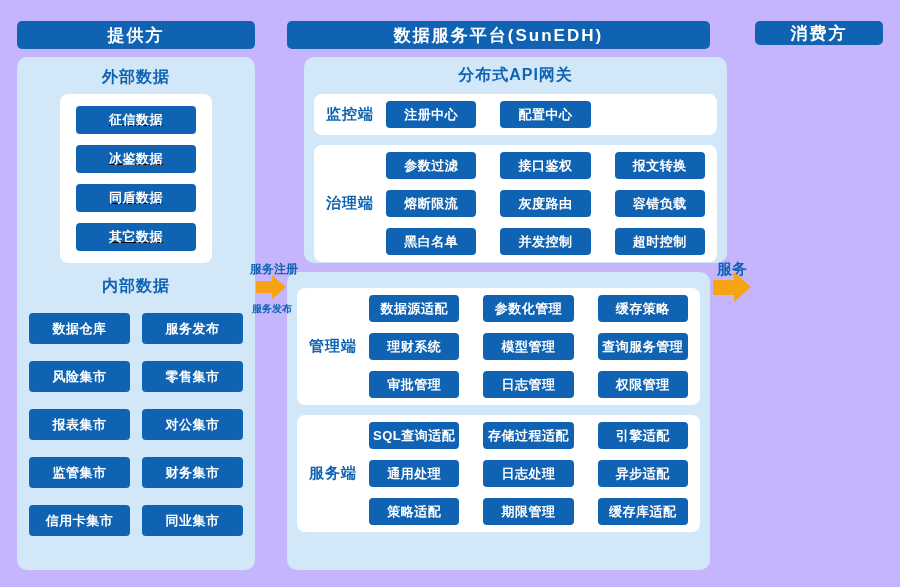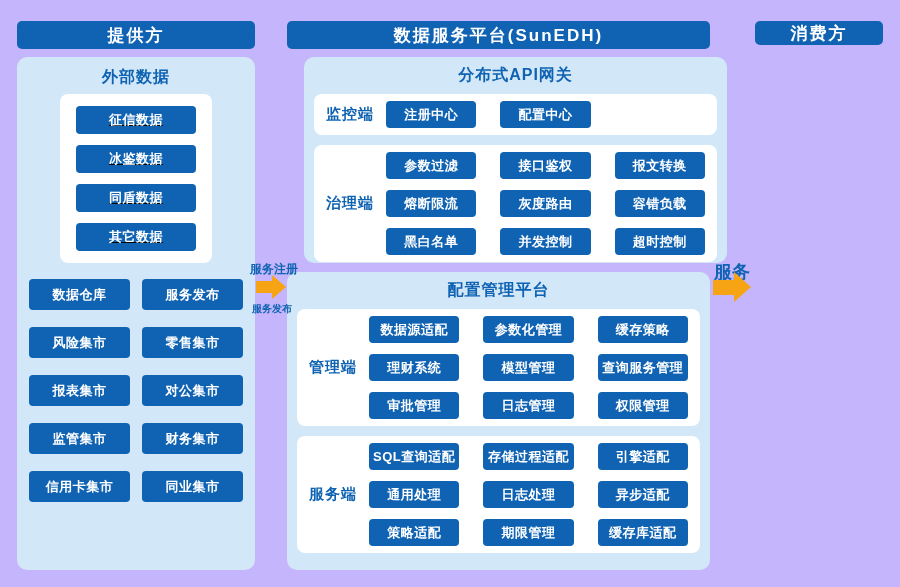--- a/index.html
+++ b/index.html
@@ -130,20 +130,21 @@
   <div class="hdr" style="left:17px; top:21px; width:238px; height:28px;">提供方</div>
 
   <div class="panel provider-panel" style="left:17px; top:57px; width:238px; height:513px;">
     <div class="sec-title">外部数据</div>
     <div class="ext-box">
       <div class="btn">征信数据</div>
       <div class="btn">冰鉴数据</div>
       <div class="btn">同盾数据</div>
       <div class="btn">其它数据</div>
     </div>
+    <div class="sec-title internal-title">内部数据</div>
     <div class="int-grid">
       <div class="btn">数据仓库</div>
       <div class="btn">服务发布</div>
       <div class="btn">风险集市</div>
       <div class="btn">零售集市</div>
       <div class="btn">报表集市</div>
       <div class="btn">对公集市</div>
       <div class="btn">监管集市</div>
       <div class="btn">财务集市</div>
       <div class="btn">信用卡集市</div>
@@ -174,21 +175,20 @@
         <div class="btn">灰度路由</div>
         <div class="btn">容错负载</div>
         <div class="btn">黑白名单</div>
         <div class="btn">并发控制</div>
         <div class="btn">超时控制</div>
       </div>
     </div>
   </div>
 
   <div class="panel mid-panel" style="left:287px; top:272px; width:423px; height:298px;">
-    <div class="sec-title">配置管理平台</div>
 
     <div class="rowbox">
       <div class="side-label">管理端</div>
       <div class="grid3">
         <div class="btn">数据源适配</div>
         <div class="btn">参数化管理</div>
         <div class="btn">缓存策略</div>
         <div class="btn">理财系统</div>
         <div class="btn">模型管理</div>
         <div class="btn">查询服务管理</div>
@@ -215,17 +215,17 @@
   </div>
 
   <div class="hdr" style="left:755px; top:21px; width:128px; height:24px;">消费方</div>
 
 
   <div class="flow-label" style="left:250px; top:261px; width:44px; font-size:12px;">服务注册</div>
   <div class="arrow-shaft" style="left:256px; top:281px; width:16px; height:12px;"></div>
   <div class="arrow-head" style="left:272px; top:275px; border-top:12px solid transparent; border-bottom:12px solid transparent; border-left:14px solid #f7a414;"></div>
   <div class="flow-label" style="left:250px; top:302px; width:44px; font-size:10px;">服务发布</div>
 
-  <div class="flow-label" style="left:712px; top:260px; width:40px; font-size:18px;">服务</div>
+  <div class="flow-label" style="left:712px; top:260px; width:40px; font-size:15px;">服务</div>
   <div class="arrow-shaft" style="left:713px; top:280px; width:21px; height:15px;"></div>
   <div class="arrow-head" style="left:734px; top:272px; border-top:15px solid transparent; border-bottom:15px solid transparent; border-left:17px solid #f7a414;"></div>
 
 </div>
 
 </body></html>

